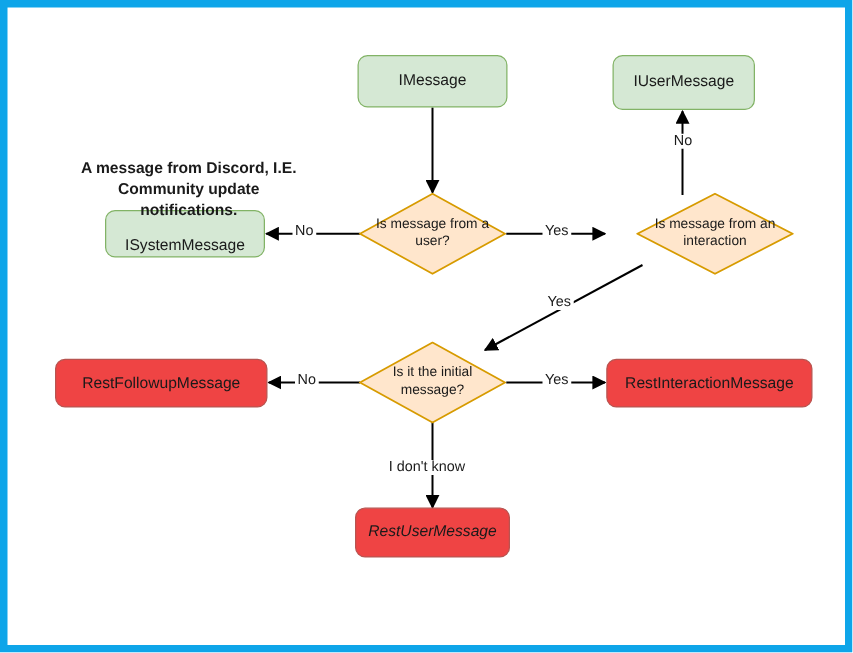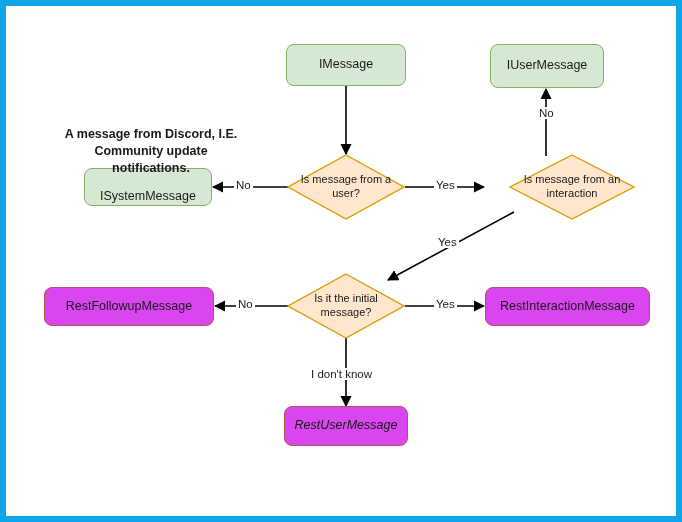--- a/index.html
+++ b/index.html
@@ -39,21 +39,21 @@
   .rect {
     border-radius: 8px;
     border-width: 1.3px;
     border-style: solid;
   }
   .green {
     background: #d5e8d4;
     border-color: #82b366;
   }
   .pink {
-    background: #d946ef;
+    background: #ef4444;
     border-color: #b85450;
   }
   .diamond-wrap {
     position: absolute;
     display: flex;
     align-items: center;
     justify-content: center;
   }
   .diamond-wrap svg {
     position: absolute;

